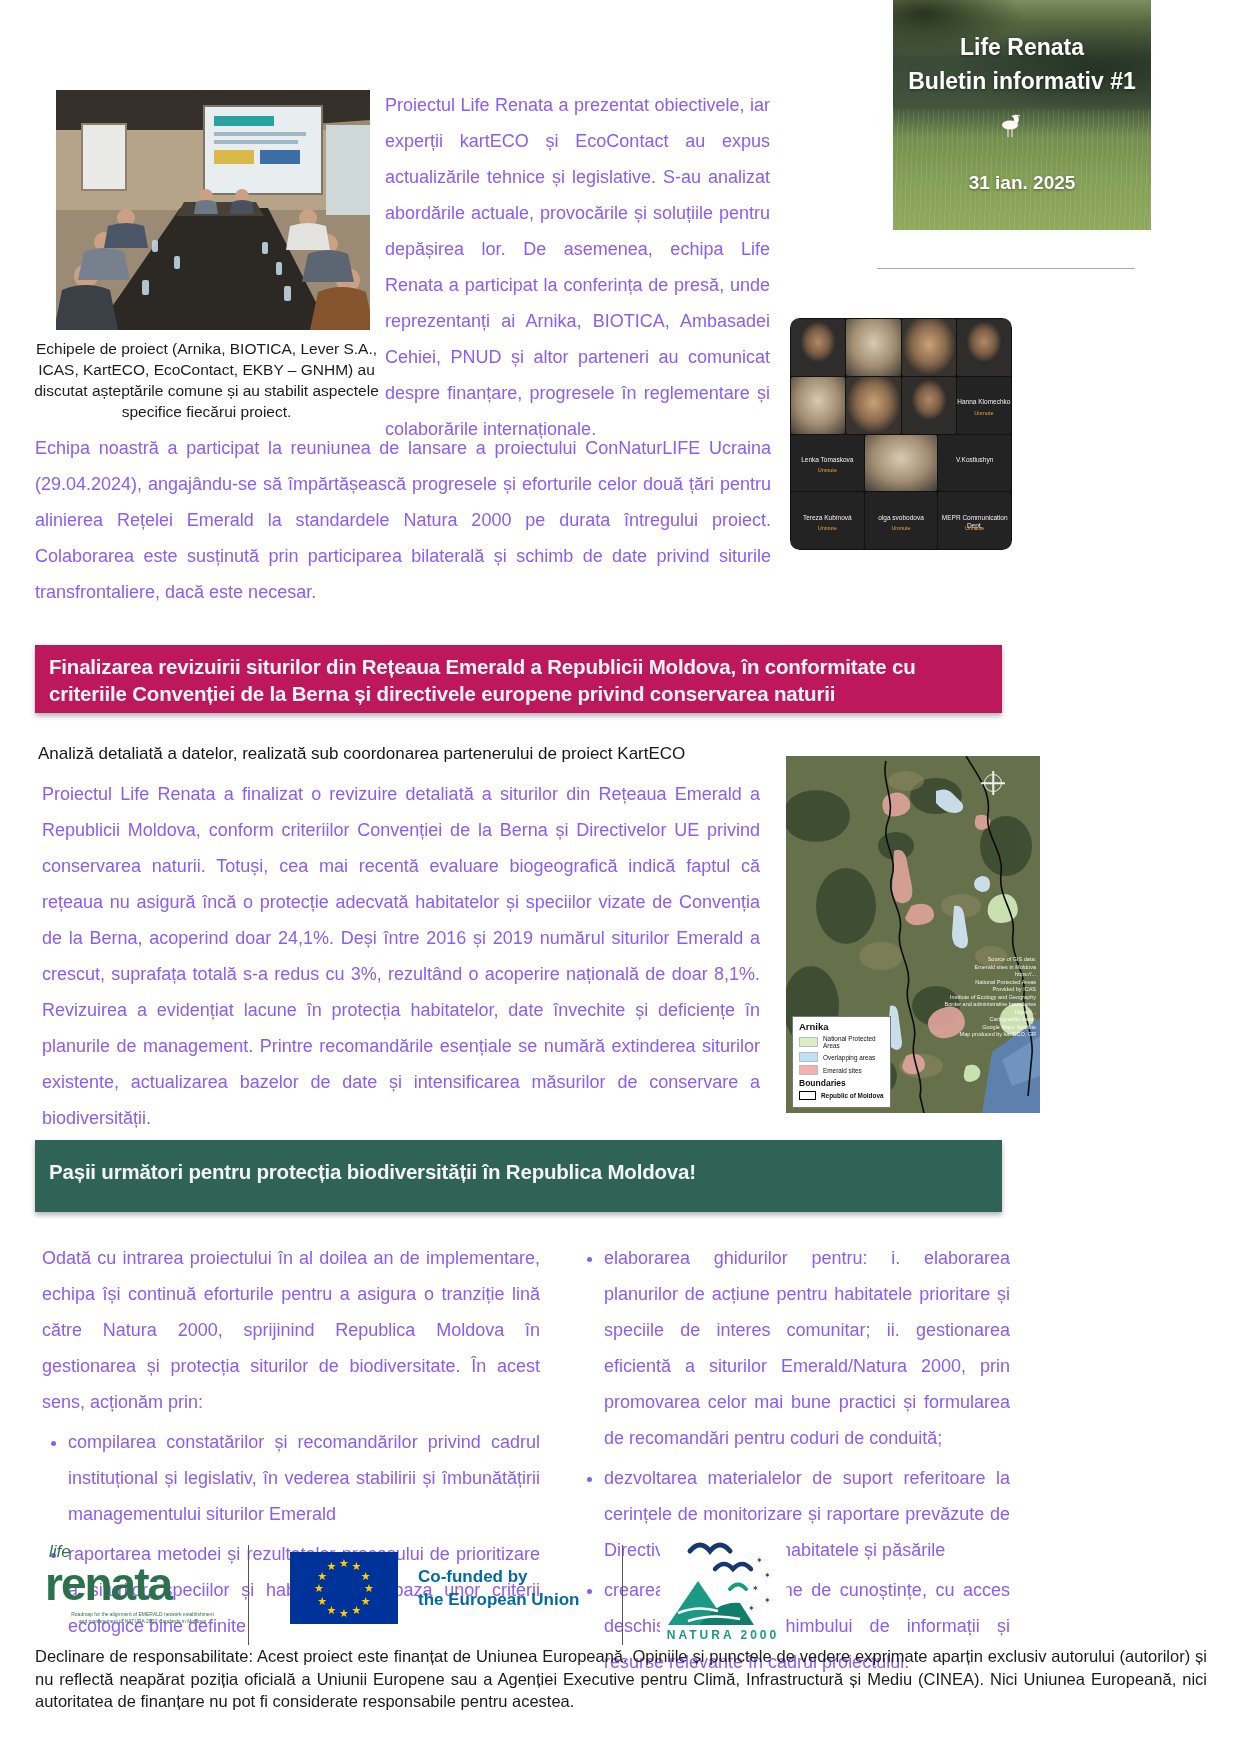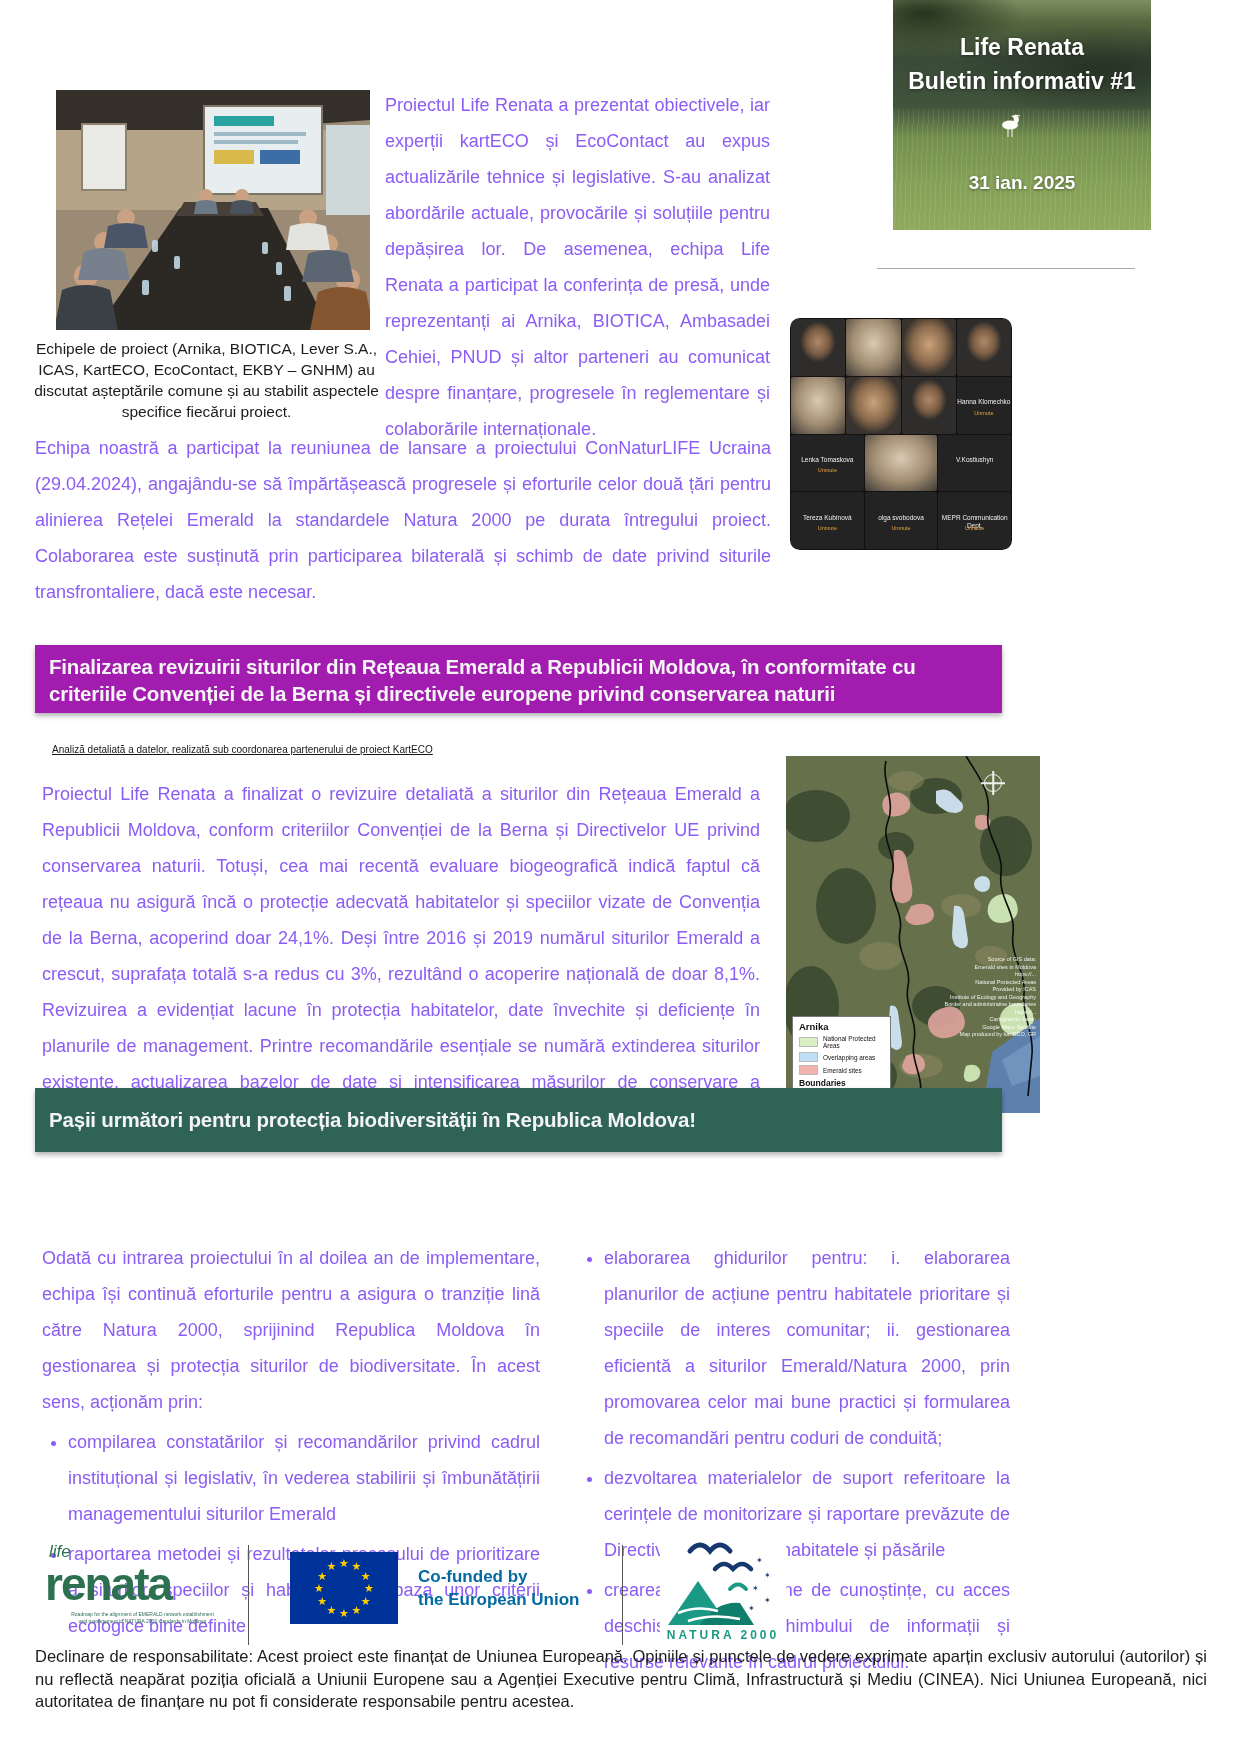--- a/index.html
+++ b/index.html
@@ -44,23 +44,23 @@
   .vc-face{background:radial-gradient(ellipse 42% 46% at 50% 40%, #b08968 0%, #7a5c44 48%, #2e2d2b 78%);}
   .vc-bright{background:radial-gradient(ellipse 70% 75% at 50% 42%, #d9cab3 0%, #a18d72 55%, #4a443c 100%);}
   .vc-warm{background:radial-gradient(ellipse 55% 60% at 50% 45%, #caa27a 0%, #8a6a4c 55%, #38332e 90%);}
   .vc-name{position:absolute;left:0;right:0;top:38%;text-align:center;color:#f0f0f0;font-size:6.5px;line-height:8px;}
   .vc-status{position:absolute;left:0;right:0;top:58%;text-align:center;color:#e8a33d;font-size:5.5px;}
 
   
   .banner{position:absolute;left:35px;width:967px;color:#f4f4f4;font-weight:bold;
     box-shadow:0 3px 5px rgba(0,0,0,0.3);box-sizing:border-box;padding:8px 14px;letter-spacing:-0.2px;}
   .banner1{top:645px;height:68px;font-size:20.5px;line-height:27px;}
-  .banner2{top:1088px;height:64px;font-size:20.5px;line-height:48px;}
-
-  .subtitle{position:absolute;left:52px;top:744px;width:660px;font-size:10px;color:#171717;text-decoration:underline;}
+  .banner2{top:1140px;height:72px;font-size:20.5px;line-height:48px;}
+
+  .subtitle{position:absolute;left:38px;top:744px;width:660px;font-size:17px;color:#171717;}
   .emerald-body{position:absolute;left:42px;top:776px;width:718px;}
 
   
   .map{position:absolute;left:786px;top:756px;width:254px;height:357px;overflow:hidden;background:#5d6847;}
   .map svg{position:absolute;left:0;top:0;}
   .map-attrib{position:absolute;right:4px;top:200px;width:110px;text-align:right;
     color:rgba(255,255,255,0.9);font-size:5.5px;line-height:7.5px;}
   .compass{position:absolute;right:38px;top:18px;width:16px;height:16px;border:1.5px solid #fff;
     border-radius:50%;opacity:0.9;}
   .compass:before{content:"";position:absolute;left:50%;top:-4px;width:1.5px;height:24px;background:#fff;transform:translateX(-50%);}
@@ -203,21 +203,21 @@
         <div class="vc-name">olga svobodova</div>
         <div class="vc-status">Unmute</div>
       </div>
       <div class="vc-tile">
         <div class="vc-name">MEPR Communication Dept.</div>
         <div class="vc-status">Unmute</div>
       </div>
     </div>
   </div>
 
-  <div class="banner banner1" style="background: #a21caf;">
+  <div class="banner banner1" style="background: #be185d;">
     <span>Finalizarea revizuirii siturilor din Rețeaua Emerald a Republicii Moldova, în conformitate cu criteriile Convenției de la Berna și directivele europene privind conservarea naturii</span>
   </div>
 
   <div class="subtitle">Analiză detaliată a datelor, realizată sub coordonarea partenerului de proiect KartECO</div>
 
   <div class="par emerald-body">Proiectul Life Renata a finalizat o revizuire detaliată a siturilor din Rețeaua Emerald a Republicii Moldova, conform criteriilor Convenției de la Berna și Directivelor UE privind conservarea naturii. Totuși, cea mai recentă evaluare biogeografică indică faptul că rețeaua nu asigură încă o protecție adecvată habitatelor și speciilor vizate de Convenția de la Berna, acoperind doar 24,1%. Deși între 2016 și 2019 numărul siturilor Emerald a crescut, suprafața totală s-a redus cu 3%, rezultând o acoperire națională de doar 8,1%. Revizuirea a evidențiat lacune în protecția habitatelor, date învechite și deficiențe în planurile de management. Printre recomandările esențiale se numără extinderea siturilor existente, actualizarea bazelor de date și intensificarea măsurilor de conservare a biodiversității.</div>
 
   <div class="map">
     <svg width="254" height="357" viewBox="0 0 254 357">
       <rect width="254" height="357" fill="#66714c"></rect>

